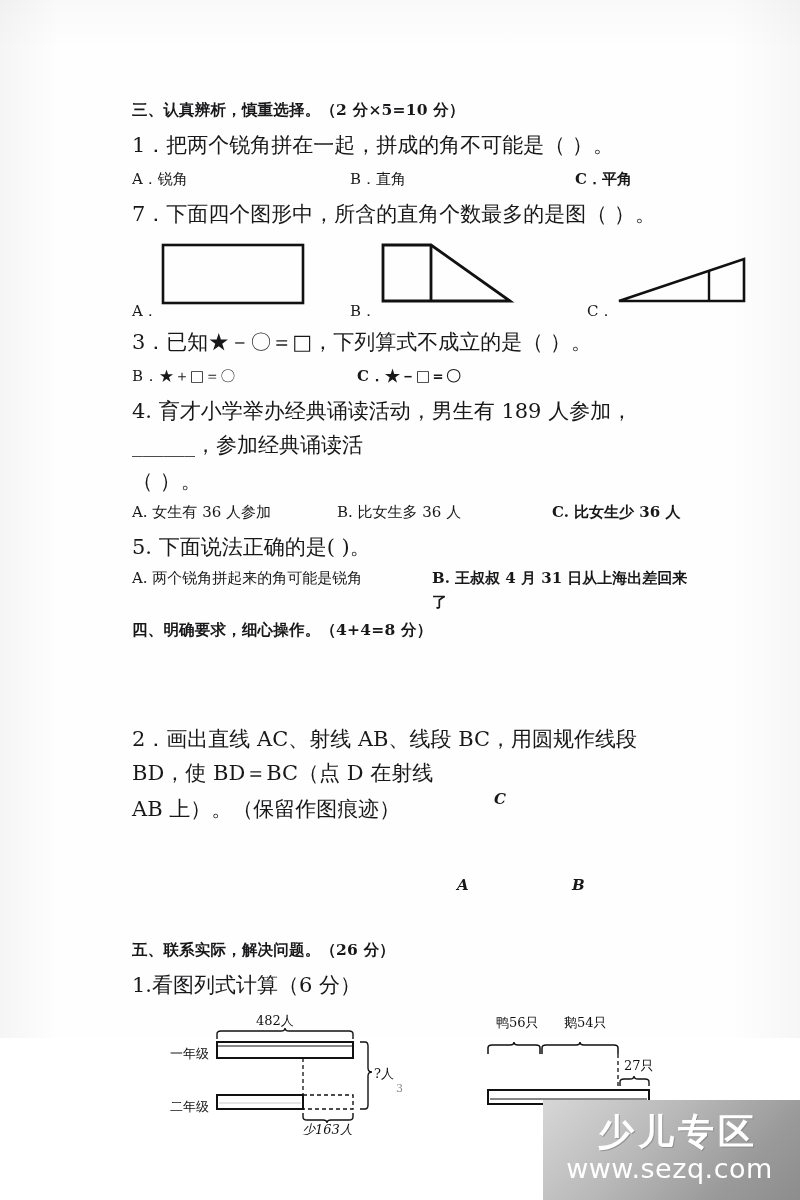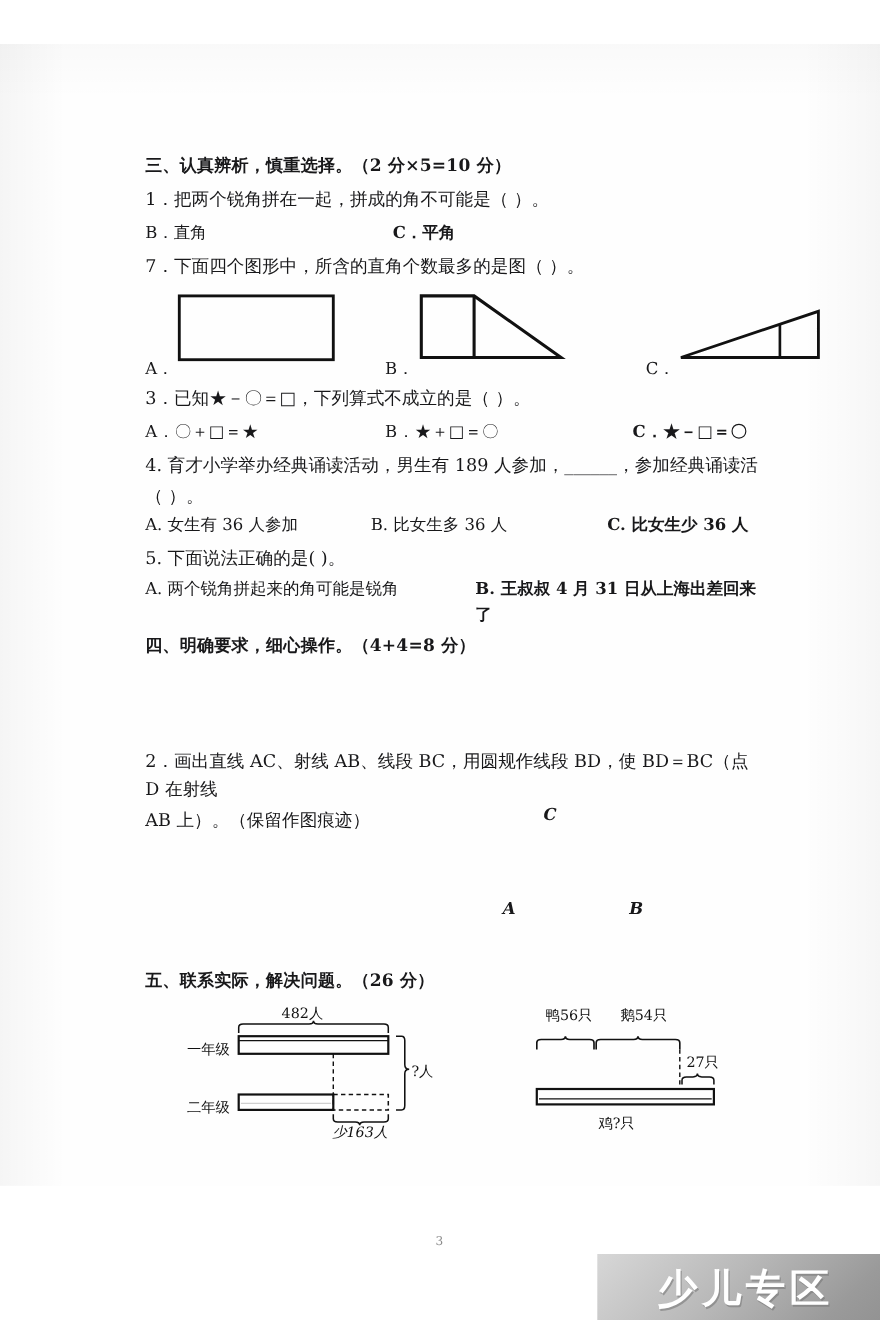--- a/index.html
+++ b/index.html
@@ -14,21 +14,20 @@
     overflow: hidden;
     font-family: "DejaVu Serif", "Liberation Serif", serif;
     color: #18181a;
   }
 
   .page {
     position: absolute;
     left: 0; top: 0;
     width: 800px; height: 1038px;
     background: #fefefe;
-    margin-top: 40px;
   }
 
   
   .scan-shade {
     position: absolute;
     inset: 0;
     background:
       linear-gradient(to right, rgba(0,0,0,0.035) 0px, rgba(0,0,0,0.0) 60px),
       linear-gradient(to left, rgba(0,0,0,0.03) 0px, rgba(0,0,0,0.0) 70px),
       linear-gradient(to bottom, rgba(0,0,0,0.02) 0px, rgba(0,0,0,0) 50px);
@@ -44,21 +43,21 @@
 
   .sec-head {
     font-weight: bold;
     font-size: 15.5px;
     letter-spacing: 0.2px;
     margin: 0 0 7px 0;
     line-height: 1.35;
   }
 
   .q {
-    font-size: 16px;
+    font-size: 21px;
     line-height: 1.62;
     margin: 0 0 5px 0;
   }
   .q.tight { margin-bottom: 2px; }
 
   .opts {
     display: flex;
     font-size: 15px;
     line-height: 1.6;
     margin: 0 0 6px 0;
@@ -165,20 +164,21 @@
 
 <div class="page">
   <div class="scan-shade"></div>
 
   <div class="content">
 
     <div class="sec-head">三、认真辨析，慎重选择。（2 分×5=10 分）</div>
 
     <div class="q">1．把两个锐角拼在一起，拼成的角不可能是（        ）。</div>
     <div class="opts">
+      <span class="o1">A．锐角</span>
       <span class="o2">B．直角</span>
       <span class="o3">C．平角</span>
     </div>
 
     <div class="q tight">7．下面四个图形中，所含的直角个数最多的是图（        ）。</div>
 
     <div class="shapes">
 
       <span class="shape-label" style="left:0px;">A．</span>
       <svg class="shape-box" style="left:28px; top:6px;" width="150" height="70" viewBox="0 0 150 70">
@@ -193,21 +193,20 @@
 
       <span class="shape-label" style="left:455px;">C．</span>
       <svg class="shape-box" style="left:484px; top:18px;" width="150" height="60" viewBox="0 0 150 60">
         <path d="M3 48 L128 6 L128 48 Z" fill="none" stroke="#111" stroke-width="2.6"></path>
         <line x1="93" y1="18" x2="93" y2="48" stroke="#111" stroke-width="2.4"></line>
       </svg>
     </div>
 
     <div class="q">3．已知★－〇＝□，下列算式不成立的是（        ）。</div>
     <div class="opts symrow">
-      <span class="o1">A．〇＋□＝★</span>
       <span class="o2">B．★＋□＝〇</span>
       <span class="o3">C．★－□＝〇</span>
     </div>
 
     <div class="q tight">4. 育才小学举办经典诵读活动，男生有 189 人参加，______，参加经典诵读活</div>
     <div class="q tight">（        ）。</div>
     <div class="opts narrow">
       <span class="o1">A. 女生有 36 人参加</span>
       <span class="o2">B. 比女生多 36 人</span>
       <span class="o3">C. 比女生少 36 人</span>
@@ -230,20 +229,21 @@
       <div class="q" style="position:absolute; left:0; top:0;">AB 上）。（保留作图痕迹）</div>
       <span class="pt" style="left:362px; top:-2px;">C</span>
       <span class="pt" style="left:325px; top:84px;">A</span>
       <span class="pt" style="left:440px; top:84px;">B</span>
     </div>
 
     <div class="blank-space2"></div>
 
     <div class="sec-head">五、联系实际，解决问题。（26 分）</div>
 
+    <div class="q">1.看图列式计算（6 分）</div>
 
     <div class="diagrams">
 
       <svg class="dia dia-a" width="270" height="125" viewBox="0 0 270 125">
 
         <text x="0" y="48" font-family="DejaVu Serif, Liberation Serif, serif" font-size="13" fill="#111">一年级</text>
 
         <text x="0" y="101" font-family="DejaVu Serif, Liberation Serif, serif" font-size="13" fill="#111">二年级</text>
 
         <path d="M47 29 L47 24 Q47 21 51 21 L111 21 Q115 21 115 18 Q115 21 119 21 L179 21 Q183 21 183 24 L183 29" fill="none" stroke="#111" stroke-width="1.4"></path>

